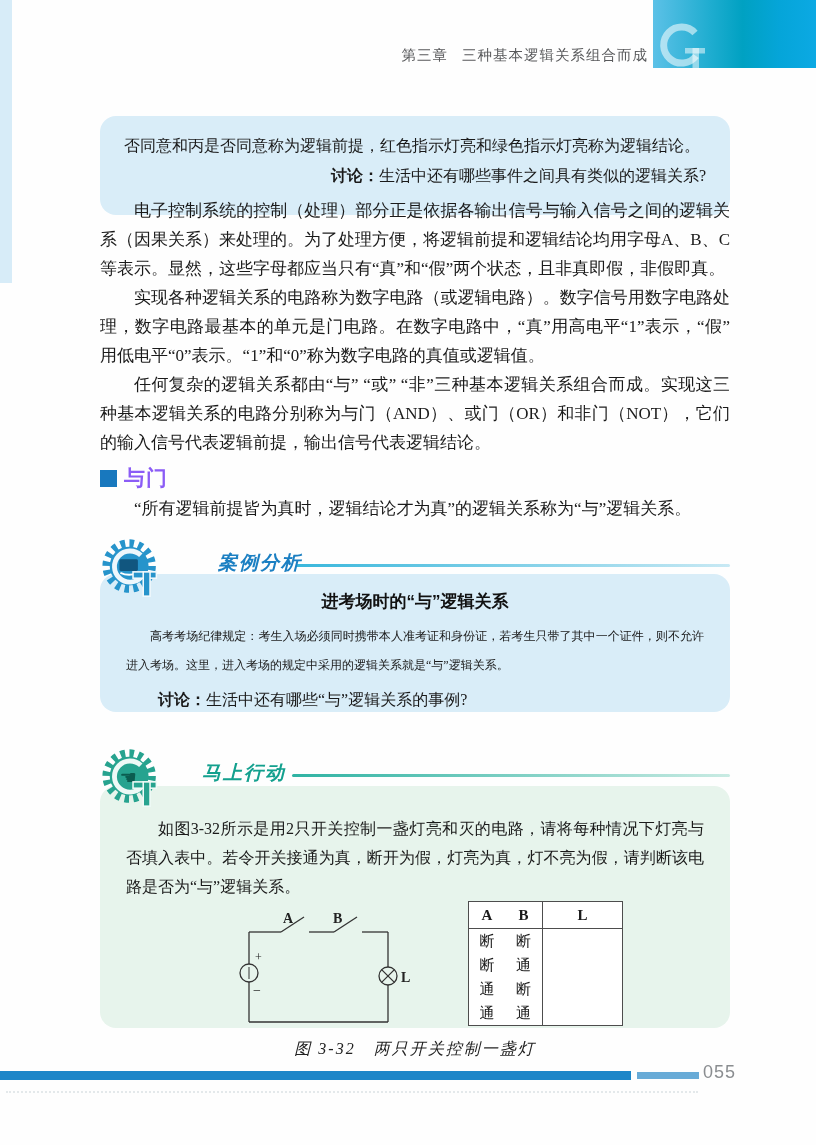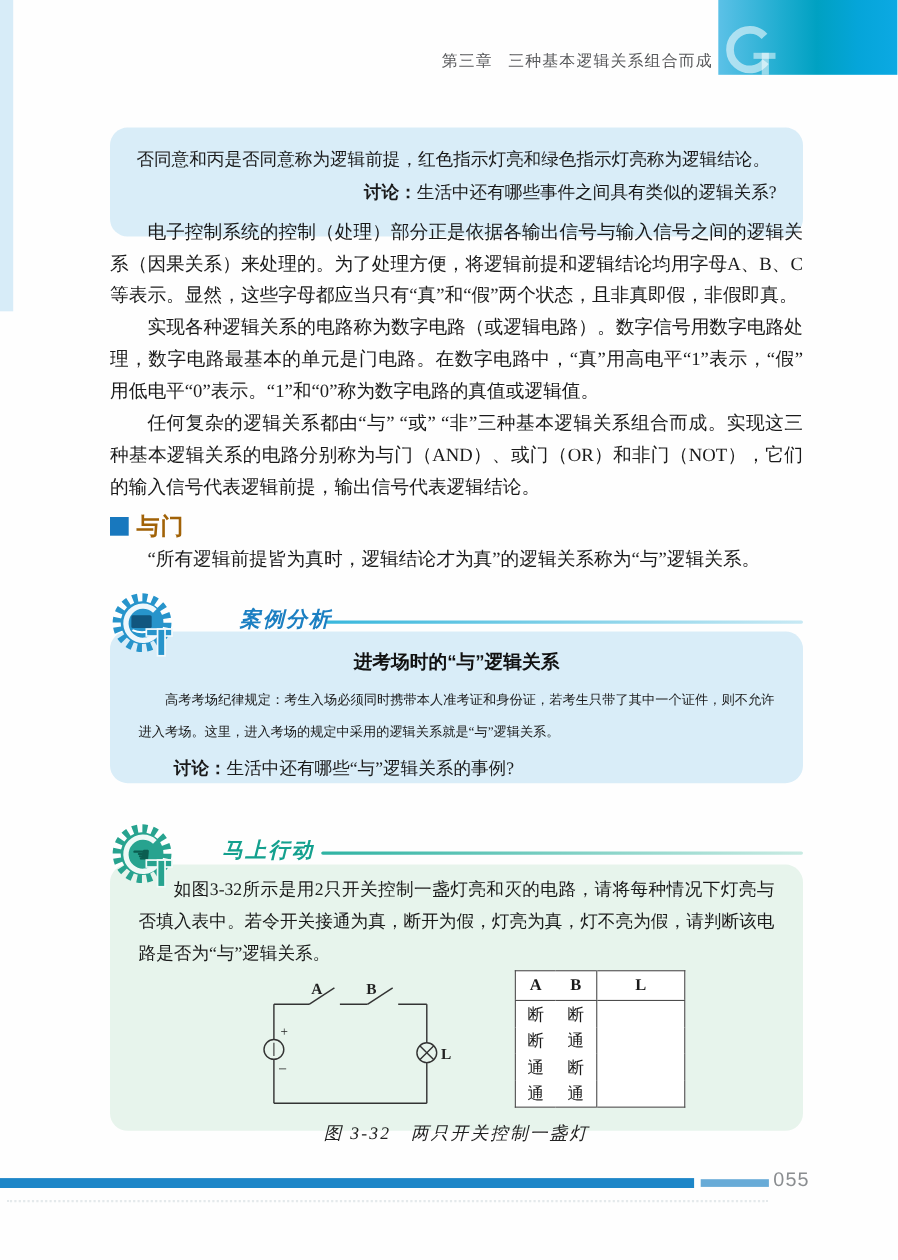--- a/index.html
+++ b/index.html
@@ -29,21 +29,21 @@
   .bold-label{font-weight:bold;}
 
   
   .body-text{top:196px;}
   .body-text p{margin:0;font-size:17px;line-height:29px;text-indent:2em;text-align:justify;}
 
   
   .sec-heading{position:absolute;left:100px;top:464px;display:flex;align-items:center;
         font-family:"Liberation Sans","DejaVu Sans",sans-serif;}
   .sec-square{width:17px;height:17px;background:#1878be;margin-right:7px;}
-  .sec-title{font-size:21px;font-weight:bold;color:#a16207;letter-spacing:1px;}
+  .sec-title{font-size:21px;font-weight:bold;color:#8b5cf6;letter-spacing:1px;}
   .sec-intro{top:494px;}
   .sec-intro p{margin:0;font-size:17px;line-height:29px;text-indent:2em;}
 
   
   .feat-icon{position:absolute;left:100px;z-index:3;}
   .feat-title{position:absolute;left:202px;z-index:3;font-family:"Liberation Sans","DejaVu Sans",sans-serif;
         font-size:19px;font-weight:bold;font-style:italic;letter-spacing:2px;}
   .feat-line{position:absolute;height:3px;z-index:2;border-radius:2px;}
   .title-blue{color:#1b7fc2;}
   .title-teal{color:#13a08e;}
@@ -51,21 +51,21 @@
   .line-teal{background:linear-gradient(90deg,#2fb3a3,#c9ebe3);}
 
   
   .case-box{top:574px;height:138px;padding:16px 26px 0 26px;}
   .case-title{margin:0;text-align:center;font-family:"Liberation Sans","DejaVu Sans",sans-serif;
         font-size:17px;font-weight:bold;color:#111;}
   .case-box p.body{margin:9px 0 0 0;font-size:12px;line-height:29px;text-indent:2em;text-align:justify;}
   .case-box p.disc{margin:5px 0 0 0;font-size:16px;line-height:29px;text-indent:2em;}
 
   
-  .action-box{top:786px;height:242px;padding:9px 26px 0 26px;}
+  .action-box{top:786px;height:242px;padding:28px 26px 0 26px;}
   .action-box p.body{margin:0;font-size:16px;line-height:29px;text-indent:2em;text-align:justify;}
   .figure-row{position:relative;height:122px;margin-top:4px;}
   .circuit-svg{position:absolute;left:90px;top:0;}
   .truth-table{position:absolute;left:342px;top:-4px;border-collapse:collapse;background:#fff;
         border:1.5px solid #4d4d4d;font-family:"Liberation Serif","DejaVu Serif",serif;}
   .truth-table th{height:26px;font-size:15px;font-weight:bold;text-align:center;padding:0;
         border-bottom:1.3px solid #4d4d4d;}
   .truth-table td{height:24px;font-size:15px;text-align:center;padding:0;}
   .col-a{width:36px;}
   .col-b{width:37px;}

